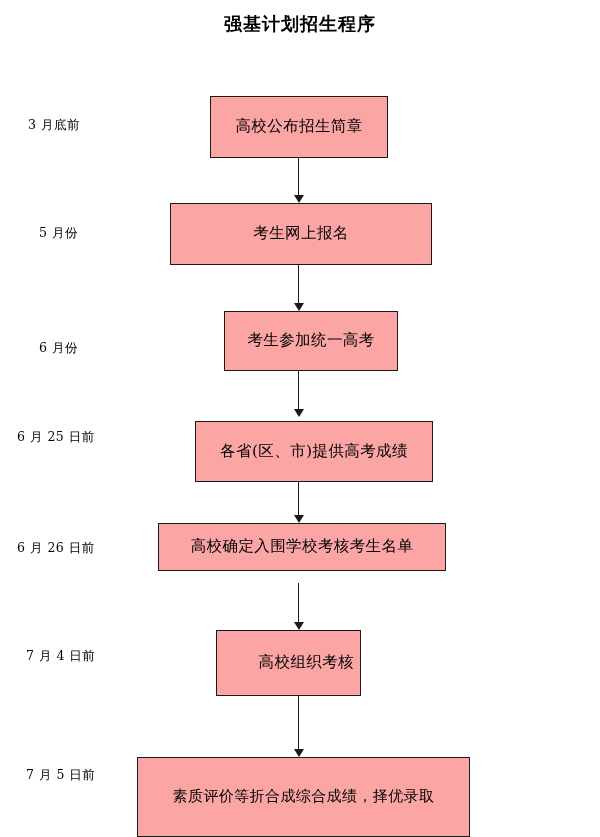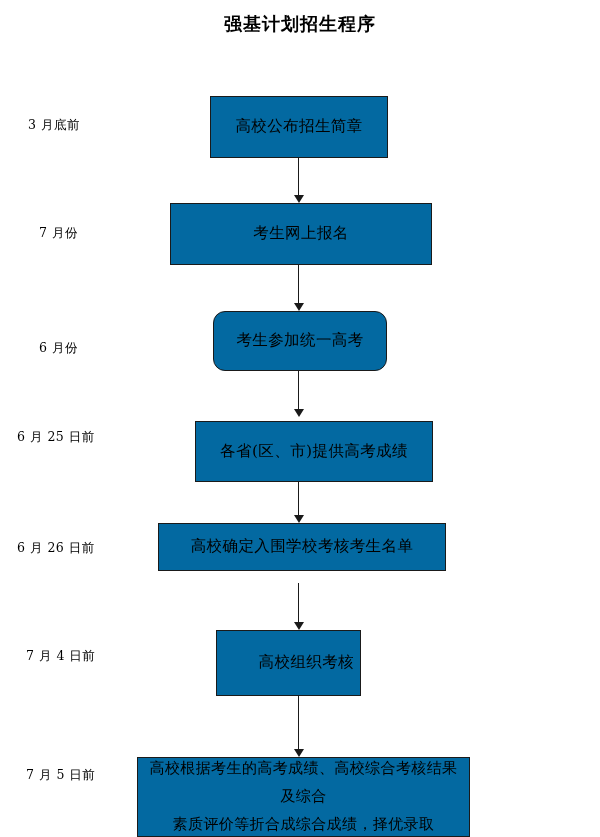--- a/index.html
+++ b/index.html
@@ -30,21 +30,21 @@
     font-size: 18px;
     font-weight: bold;
     letter-spacing: 1px;
     font-family: "DejaVu Sans", "Liberation Sans", sans-serif;
     white-space: nowrap;
   }
   .stage {
     position: absolute;
     box-sizing: border-box;
     border: 1.6px solid #1a1a1a;
-    background: #0369a1;
+    background: #fca5a5;
     display: flex;
     align-items: center;
     justify-content: center;
     text-align: center;
     font-size: 15.5px;
     line-height: 1.75;
     letter-spacing: 0.4px;
     font-family: "DejaVu Serif", "Liberation Serif", serif;
   }
   .stage .label-text {
@@ -114,28 +114,28 @@
       <div class="arrow" style="left: 293px; top: 696px; height: 61px;">
         <div class="shaft" style="height: 53px;"></div>
         <div class="head" style="top: 53px;"></div>
       </div>
       <div class="timing" style="left: 28px; top: 117px;">3 月底前</div>
       <div class="stage" style="left: 210px; top: 96px; width: 178px; height: 62px;">
         <div>
           <span class="label-text">高校公布招生简章</span>
         </div>
       </div>
-      <div class="timing" style="left: 39px; top: 225px;">7 月份</div>
+      <div class="timing" style="left: 39px; top: 225px;">5 月份</div>
       <div class="stage" style="left: 170px; top: 203px; width: 262px; height: 62px;">
         <div>
           <span class="label-text">考生网上报名</span>
         </div>
       </div>
       <div class="timing" style="left: 39px; top: 340px;">6 月份</div>
-      <div class="stage" style="left: 213px; top: 311px; width: 174px; height: 60px; border-radius: 12px;">
+      <div class="stage" style="left: 224px; top: 311px; width: 174px; height: 60px;">
         <div>
           <span class="label-text">考生参加统一高考</span>
         </div>
       </div>
       <div class="timing" style="left: 17px; top: 429px;">6 月 25 日前</div>
       <div class="stage" style="left: 195px; top: 421px; width: 238px; height: 61px;">
         <div>
           <span class="label-text">各省(区、市)提供高考成绩</span>
         </div>
       </div>
@@ -147,19 +147,18 @@
       </div>
       <div class="timing" style="left: 26px; top: 648px;">7 月 4 日前</div>
       <div class="stage" style="left: 216px; top: 630px; width: 145px; height: 66px; justify-content: flex-end;">
         <div>
           <span class="label-text">高校组织考核</span>
         </div>
       </div>
       <div class="timing" style="left: 26px; top: 767px;">7 月 5 日前</div>
       <div class="stage multiline" style="left: 137px; top: 757px; width: 333px; height: 80px;">
         <div>
-          <span class="label-text">高校根据考生的高考成绩、高校综合考核结果及综合</span>
           <span class="label-text">素质评价等折合成综合成绩，择优录取</span>
         </div>
       </div>
     </div>
 
 </div>
 
 </body></html>

